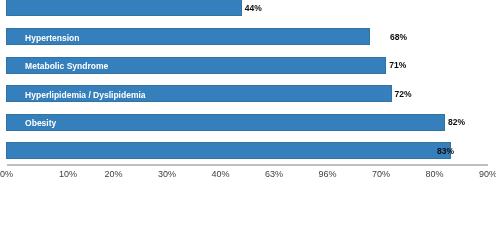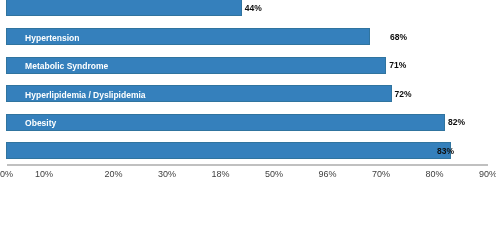--- a/index.html
+++ b/index.html
@@ -62,24 +62,24 @@
       <div class="bar" style="width: 444.133px;"></div>
       <div class="bar-value" style="left: 437px;">83%</div>
     </div>
 
   </div>
 
   <div class="axis-line"></div>
 
   <div id="ticks">
     <div class="tick" style="left: -23.57px;">0%</div>
-    <div class="tick" style="left: 14px;">10%</div>
+    <div class="tick" style="left: 38px;">10%</div>
     <div class="tick" style="left: 83.45px;">20%</div>
     <div class="tick" style="left: 136.96px;">30%</div>
-    <div class="tick" style="left: 190.47px;">18%</div>
-    <div class="tick" style="left: 243.98px;">50%</div>
+    <div class="tick" style="left: 190.47px;">40%</div>
+    <div class="tick" style="left: 243.98px;">63%</div>
     <div class="tick" style="left: 297.49px;">96%</div>
     <div class="tick" style="left: 351px;">70%</div>
     <div class="tick" style="left: 404.51px;">80%</div>
     <div class="tick" style="left: 458.02px;">90%</div>
   </div>
 
 </div>
 
 </body></html>

